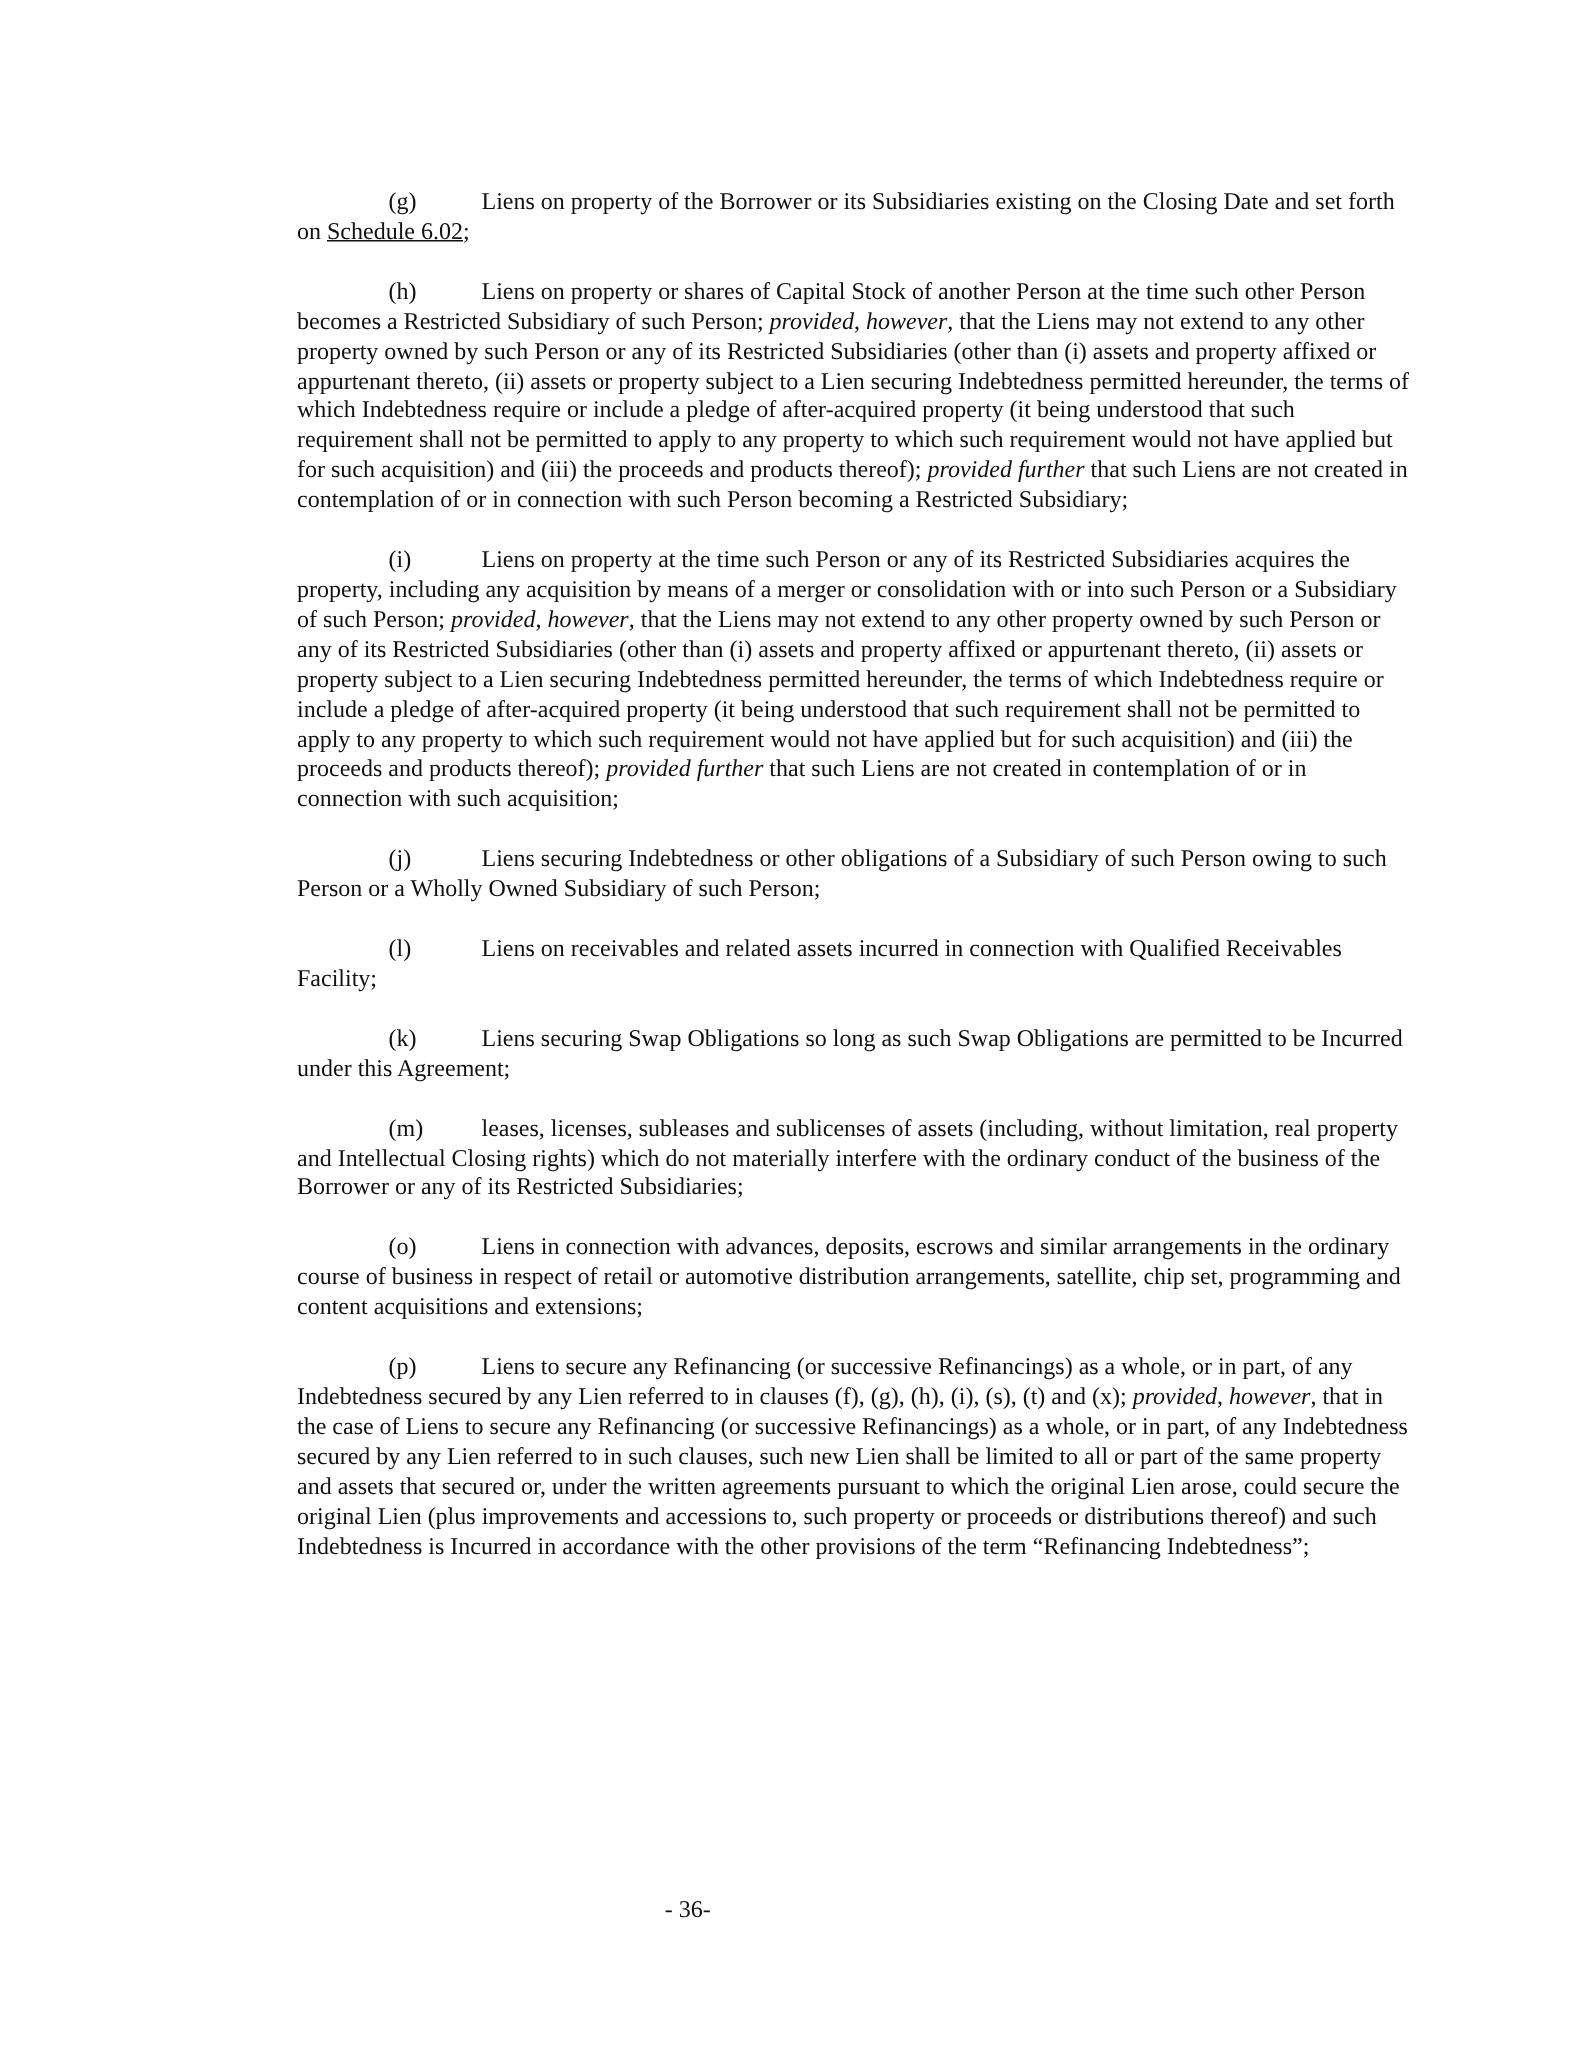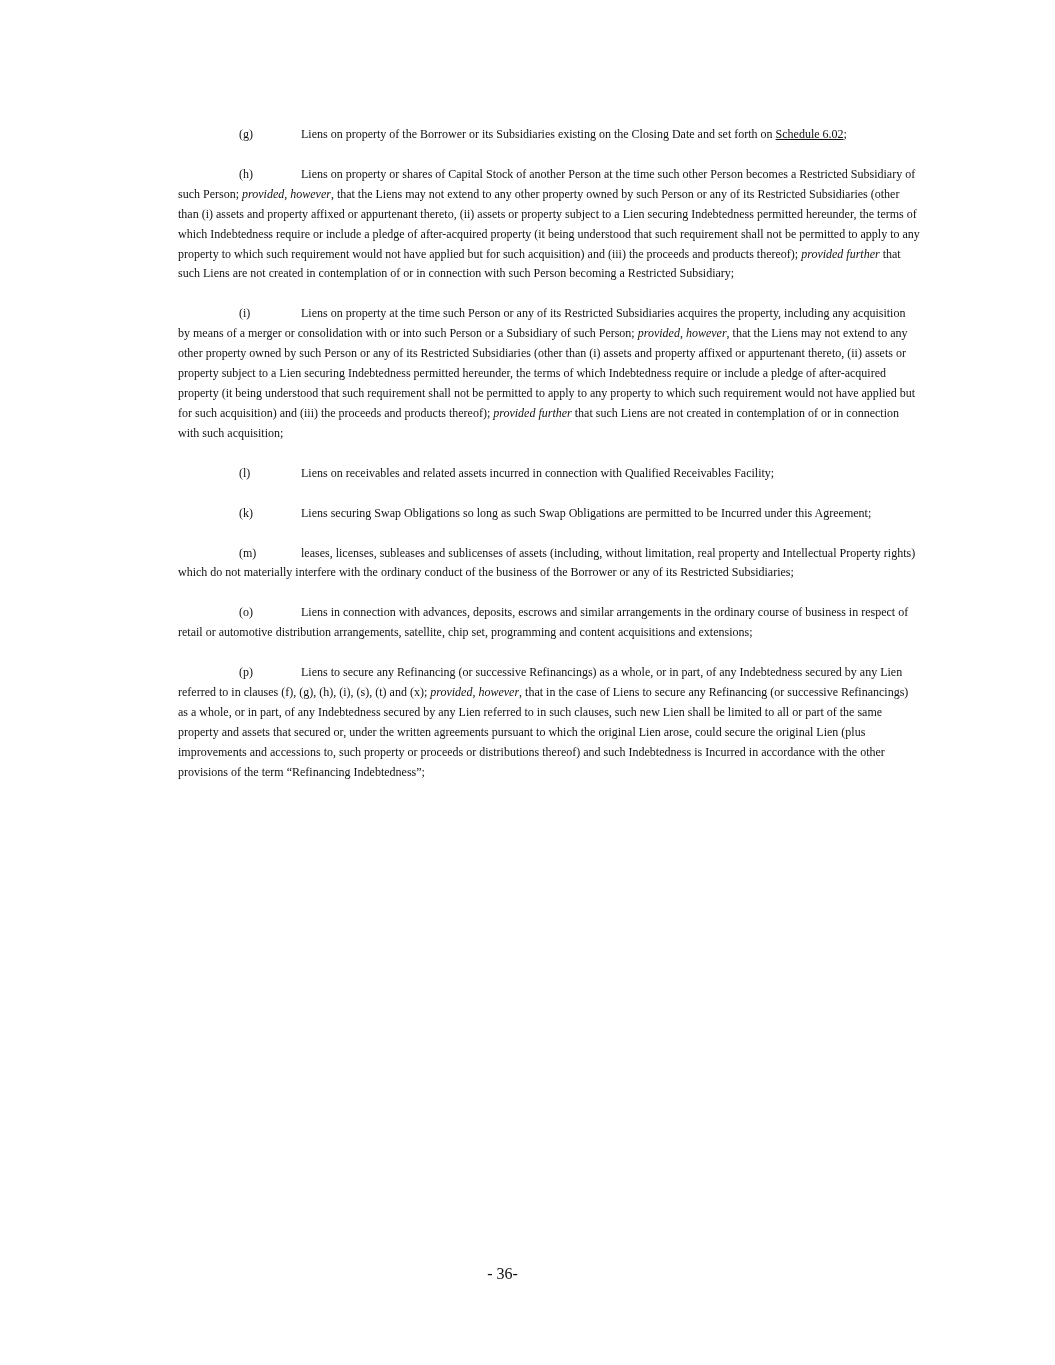--- a/index.html
+++ b/index.html
@@ -8,25 +8,25 @@
       background: #ffffff;
     }
     body {
       width: 1055px;
       height: 1365px;
       position: relative;
       overflow: hidden;
     }
     .page {
       position: absolute;
-      left: 178px;
+      left: 198px;
       top: 125px;
       width: 742px;
       font-family: "Liberation Serif", "DejaVu Serif", serif;
-      font-size: 12px;
+      font-size: 16px;
       line-height: 19.9px;
       color: #111111;
     }
     .para {
       margin: 0 0 20px 0;
       text-indent: 61px;
       text-align: left;
     }
     .label {
       display: inline-block;
@@ -37,30 +37,30 @@
     .i { font-style: italic; }
     .footer {
       position: absolute;
       left: 0;
       width: 917px;
       top: 1265px;
       text-align: center;
       font-family: "Liberation Serif", "DejaVu Serif", serif;
       font-size: 16px;
       color: #111111;
-      margin-left: 44px;
     }
   </style>
 </head>
 <body>
 
 <div class="page" id="page-body">
     <p class="para"><span class="label">(g)</span><span>Liens on property of the Borrower or its Subsidiaries existing on the Closing Date and set forth on </span><span class="u">Schedule 6.02</span><span>;</span></p>
     <p class="para"><span class="label">(h)</span><span>Liens on property or shares of Capital Stock of another Person at the time such other Person becomes a Restricted Subsidiary of such Person; </span><span class="i">provided</span><span>, </span><span class="i">however</span><span>, that the Liens may not extend to any other property owned by such Person or any of its Restricted Subsidiaries (other than (i) assets and property affixed or appurtenant thereto, (ii) assets or property subject to a Lien securing Indebtedness permitted hereunder, the terms of which Indebtedness require or include a pledge of after-acquired property (it being understood that such requirement shall not be permitted to apply to any property to which such requirement would not have applied but for such acquisition) and (iii) the proceeds and products thereof); </span><span class="i">provided further</span><span> that such Liens are not created in contemplation of or in connection with such Person becoming a Restricted Subsidiary;</span></p>
     <p class="para"><span class="label">(i)</span><span>Liens on property at the time such Person or any of its Restricted Subsidiaries acquires the property, including any acquisition by means of a merger or consolidation with or into such Person or a Subsidiary of such Person; </span><span class="i">provided</span><span>, </span><span class="i">however</span><span>, that the Liens may not extend to any other property owned by such Person or any of its Restricted Subsidiaries (other than (i) assets and property affixed or appurtenant thereto, (ii) assets or property subject to a Lien securing Indebtedness permitted hereunder, the terms of which Indebtedness require or include a pledge of after-acquired property (it being understood that such requirement shall not be permitted to apply to any property to which such requirement would not have applied but for such acquisition) and (iii) the proceeds and products thereof); </span><span class="i">provided further</span><span> that such Liens are not created in contemplation of or in connection with such acquisition;</span></p>
+    <p class="para"><span class="label">(j)</span><span>Liens securing Indebtedness or other obligations of a Subsidiary of such Person owing to such Person or a Wholly Owned Subsidiary of such Person;</span></p>
     <p class="para"><span class="label">(l)</span><span>Liens on receivables and related assets incurred in connection with Qualified Receivables Facility;</span></p>
     <p class="para"><span class="label">(k)</span><span>Liens securing Swap Obligations so long as such Swap Obligations are permitted to be Incurred under this Agreement;</span></p>
-    <p class="para"><span class="label">(m)</span><span>leases, licenses, subleases and sublicenses of assets (including, without limitation, real property and Intellectual Property rights) which do not materially interfere with the ordinary conduct of the business of the Borrower or any of its Restricted Subsidiaries;</span></p>
+    <p class="para"><span class="label">(m)</span><span>leases, licenses, subleases and sublicenses of assets (including, without limitation, real property and Intellectual Closing rights) which do not materially interfere with the ordinary conduct of the business of the Borrower or any of its Restricted Subsidiaries;</span></p>
     <p class="para"><span class="label">(o)</span><span>Liens in connection with advances, deposits, escrows and similar arrangements in the ordinary course of business in respect of retail or automotive distribution arrangements, satellite, chip set, programming and content acquisitions and extensions;</span></p>
     <p class="para"><span class="label">(p)</span><span>Liens to secure any Refinancing (or successive Refinancings) as a whole, or in part, of any Indebtedness secured by any Lien referred to in clauses (f), (g), (h), (i), (s), (t) and (x); </span><span class="i">provided</span><span>, </span><span class="i">however</span><span>, that in the case of Liens to secure any Refinancing (or successive Refinancings) as a whole, or in part, of any Indebtedness secured by any Lien referred to in such clauses, such new Lien shall be limited to all or part of the same property and assets that secured or, under the written agreements pursuant to which the original Lien arose, could secure the original Lien (plus improvements and accessions to, such property or proceeds or distributions thereof) and such Indebtedness is Incurred in accordance with the other provisions of the term “Refinancing Indebtedness”;</span></p>
   </div>
 
 <div class="footer">- 36-</div>
 
 </body></html>

